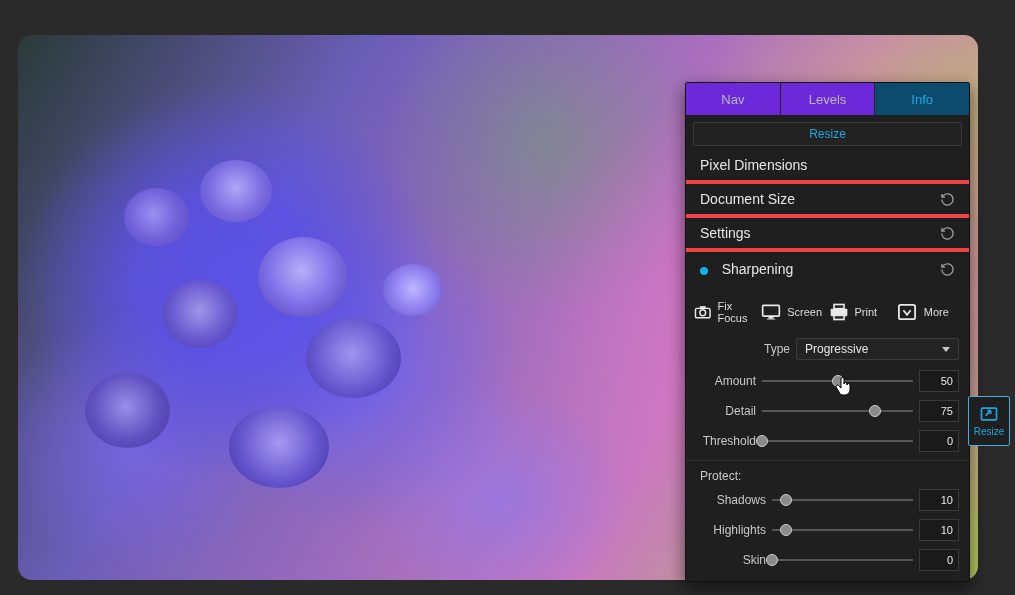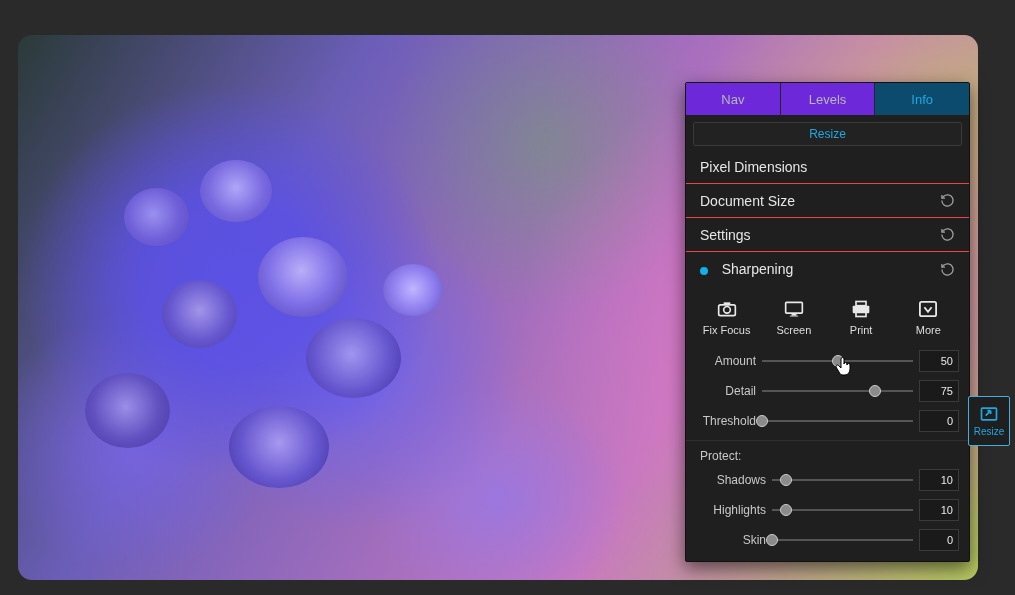--- a/index.html
+++ b/index.html
@@ -88,21 +88,21 @@
     color: #1fa8e0;
     font-size: 12px;
     cursor: pointer;
     background: #222;
   }
   .section-row {
     height: 34px;
     display: flex;
     align-items: center;
     padding: 0 10px 0 14px;
-    border-bottom: 1px solid #ef4444;
+    border-bottom: 4px solid #ef4444;
     justify-content: space-between;
   }
   .section-row .label { color: #e6e6e6; font-size: 14px; }
   .dot {
     display: inline-block;
     width: 8px; height: 8px;
     border-radius: 50%;
     background: #10b0e8;
     margin-right: 10px;
     vertical-align: middle;
@@ -113,21 +113,21 @@
     cursor: pointer; color: #a0a0a0;
   }
   .icon-row {
     display: flex;
     padding: 10px 8px 6px 8px;
     gap: 2px;
   }
   .icon-btn {
     flex: 1;
     display: flex;
-    flex-direction: column;
+    flex-direction: row;
     align-items: center;
     gap: 6px;
     cursor: pointer;
     padding: 4px 0;
     border-radius: 3px;
   }
   .icon-btn svg { width: 20px; height: 18px; }
   .icon-btn span { font-size: 11px; color: #dedede; }
   .icon-btn.more svg { width: 22px; height: 18px; }
 
@@ -332,20 +332,27 @@
     </div>
     <div class="icon-btn more">
       <svg viewBox="0 0 24 20">
           <rect x="3" y="2" width="18" height="16" rx="2" fill="none" stroke="#e8e8e8" stroke-width="2"></rect>
           <path d="M8 8 L12 13 L16 8" fill="none" stroke="#e8e8e8" stroke-width="2"></path>
         </svg>
       <span>More</span>
     </div>
   </div>
 
+  <div class="type-row">
+    <span class="lbl">Type</span>
+    <div class="select">
+      <span>Progressive</span>
+      <span class="chevron-down"></span>
+    </div>
+  </div>
 
   <div class="slider-row">
     <span class="lbl">Amount</span>
     <div class="track-wrap">
       <div class="track"></div>
       <div class="thumb" style="left:50%"></div>
       <svg class="cursor-hand" style="left:48%; top:2px;" viewBox="0 0 20 24">
         <path d="M7 14 V5 a1.5 1.5 0 0 1 3 0 V10 a1.5 1.5 0 0 1 3 0 V11 a1.5 1.5 0 0 1 3 0 V15 c0 3 -2 6 -5 6 h-2 c-2 0 -3 -1 -4 -3 l-3 -5 a1.5 1.5 0 0 1 2.5 -1.5 z" fill="#fff" stroke="#000" stroke-width="1"></path>
       </svg>
     </div>

